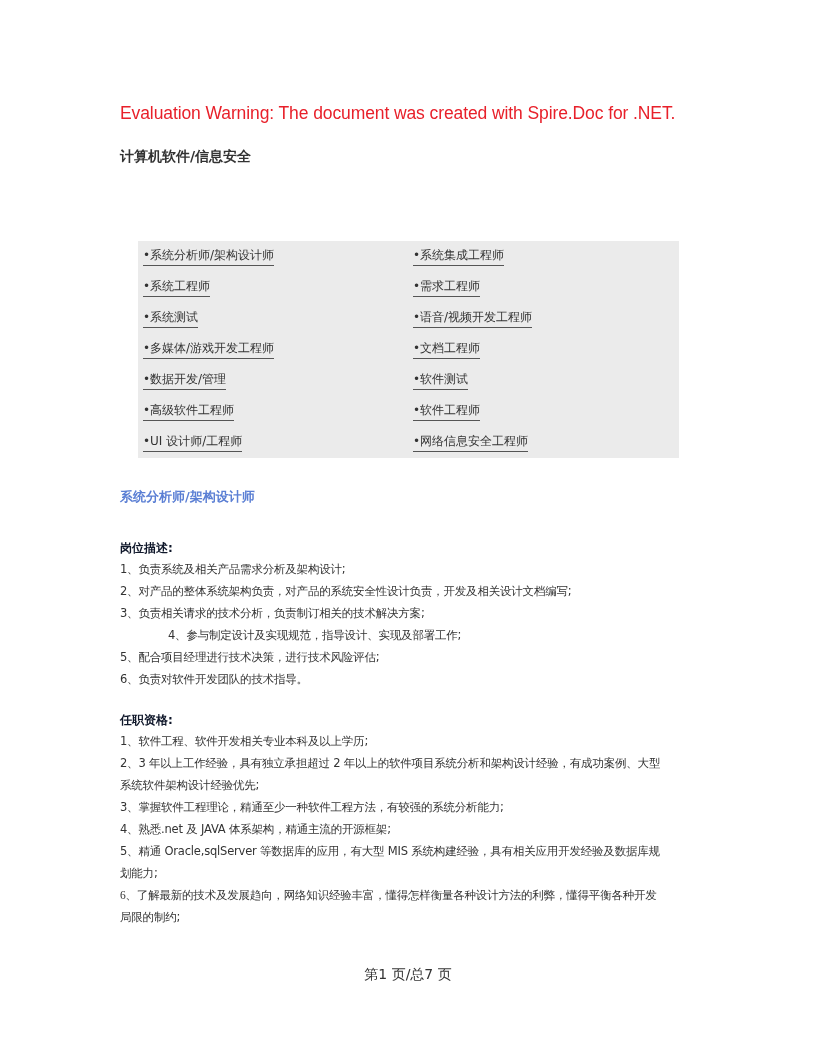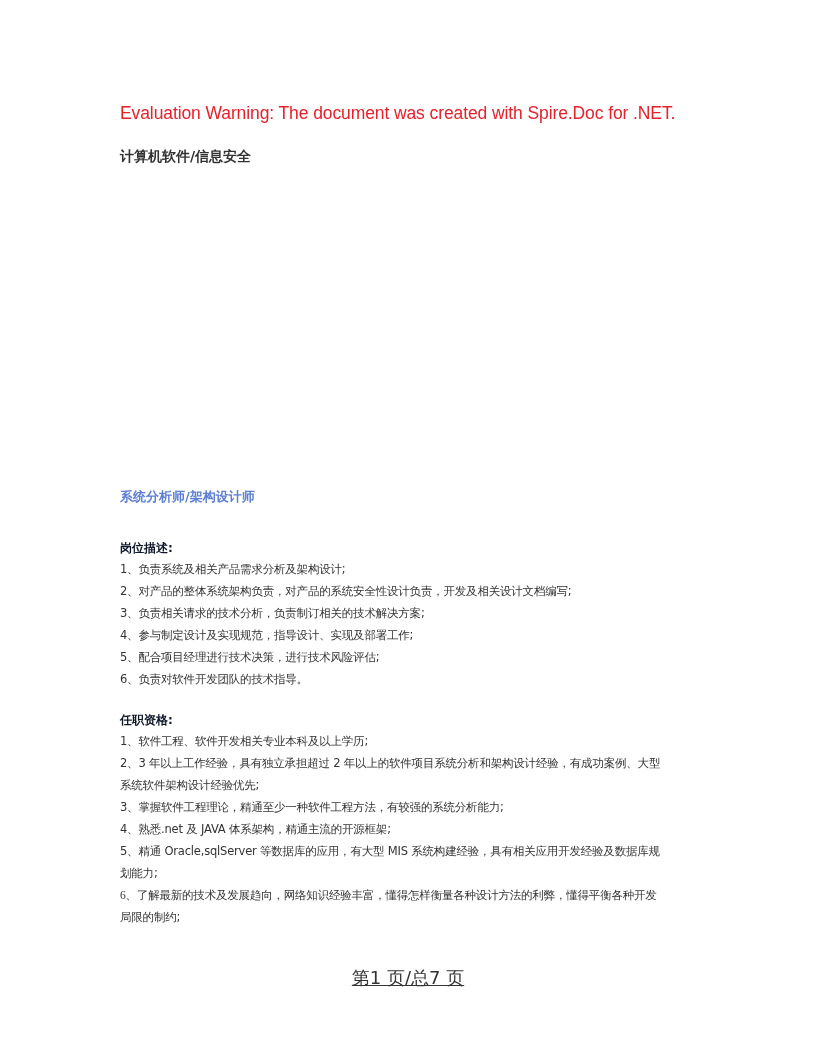--- a/index.html
+++ b/index.html
@@ -34,40 +34,57 @@
   .sub-heading {
     position: absolute; left: 120px; font-size: 12px; font-weight: bold; color: #0f172a;
     white-space: nowrap;
   }
   .line {
     position: absolute; left: 120px; font-size: 11.5px; color: #333; white-space: nowrap;
     letter-spacing: -0.2px;
   }
   .footer {
     position: absolute; left: 0; width: 816px; top: 966px; text-align: center;
-    font-size: 18px; color: #333; text-decoration: underline;
+    font-size: 14px; color: #333;
   }
 </style>
 </head>
 <body>
 
 <div class="page">
 
   <div class="warning">Evaluation Warning: The document was created with Spire.Doc for .NET.</div>
 
   <div class="doc-title">计算机软件/信息安全</div>
 
+  <div class="job-box">
+    <a class="job-link" style="left:5px; top:7px;">•系统分析师/架构设计师</a>
+    <a class="job-link" style="left:5px; top:38px;">•系统工程师</a>
+    <a class="job-link" style="left:5px; top:69px;">•系统测试</a>
+    <a class="job-link" style="left:5px; top:100px;">•多媒体/游戏开发工程师</a>
+    <a class="job-link" style="left:5px; top:131px;">•数据开发/管理</a>
+    <a class="job-link" style="left:5px; top:162px;">•高级软件工程师</a>
+    <a class="job-link" style="left:5px; top:193px;">•UI 设计师/工程师</a>
+
+    <a class="job-link" style="left:275px; top:7px;">•系统集成工程师</a>
+    <a class="job-link" style="left:275px; top:38px;">•需求工程师</a>
+    <a class="job-link" style="left:275px; top:69px;">•语音/视频开发工程师</a>
+    <a class="job-link" style="left:275px; top:100px;">•文档工程师</a>
+    <a class="job-link" style="left:275px; top:131px;">•软件测试</a>
+    <a class="job-link" style="left:275px; top:162px;">•软件工程师</a>
+    <a class="job-link" style="left:275px; top:193px;">•网络信息安全工程师</a>
+  </div>
 
   <div class="section-heading">系统分析师/架构设计师</div>
 
   <div class="sub-heading" style="top:540px;">岗位描述:</div>
   <div class="line" style="top:562px;">1、负责系统及相关产品需求分析及架构设计;</div>
   <div class="line" style="top:584px;">2、对产品的整体系统架构负责，对产品的系统安全性设计负责，开发及相关设计文档编写;</div>
   <div class="line" style="top:606px;">3、负责相关请求的技术分析，负责制订相关的技术解决方案;</div>
-  <div class="line" style="top:628px;">4、参与制定设计及实现规范，指导设计、实现及部署工作;</div>
+  <div class="line" style="top:628px;margin-left:48px;">4、参与制定设计及实现规范，指导设计、实现及部署工作;</div>
   <div class="line" style="top:650px;">5、配合项目经理进行技术决策，进行技术风险评估;</div>
   <div class="line" style="top:672px;">6、负责对软件开发团队的技术指导。</div>
 
   <div class="sub-heading" style="top:712px;">任职资格:</div>
   <div class="line" style="top:734px;">1、软件工程、软件开发相关专业本科及以上学历;</div>
   <div class="line" style="top:756px;">2、3 年以上工作经验，具有独立承担超过 2 年以上的软件项目系统分析和架构设计经验，有成功案例、大型</div>
   <div class="line" style="top:778px;">系统软件架构设计经验优先;</div>
   <div class="line" style="top:800px;">3、掌握软件工程理论，精通至少一种软件工程方法，有较强的系统分析能力;</div>
   <div class="line" style="top:822px;">4、熟悉.net 及 JAVA 体系架构，精通主流的开源框架;</div>
   <div class="line" style="top:844px;">5、精通 Oracle,sqlServer 等数据库的应用，有大型 MIS 系统构建经验，具有相关应用开发经验及数据库规</div>

